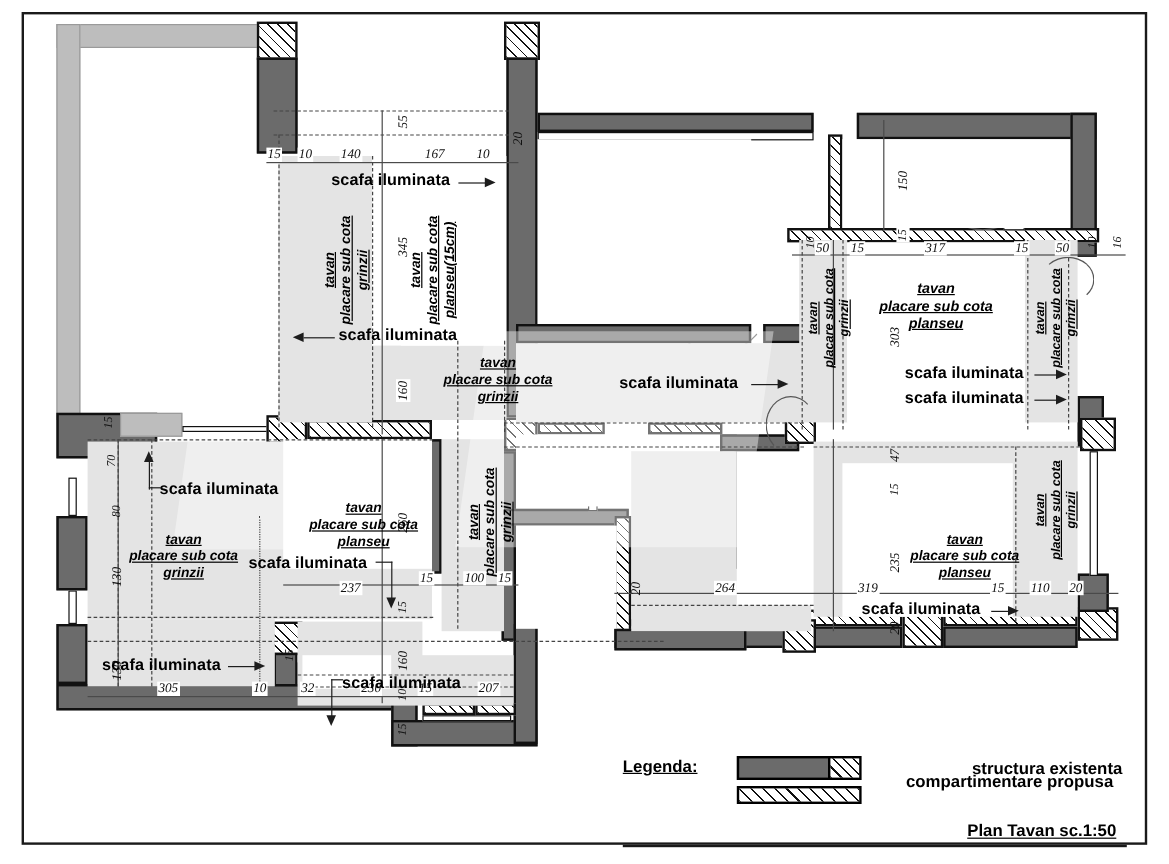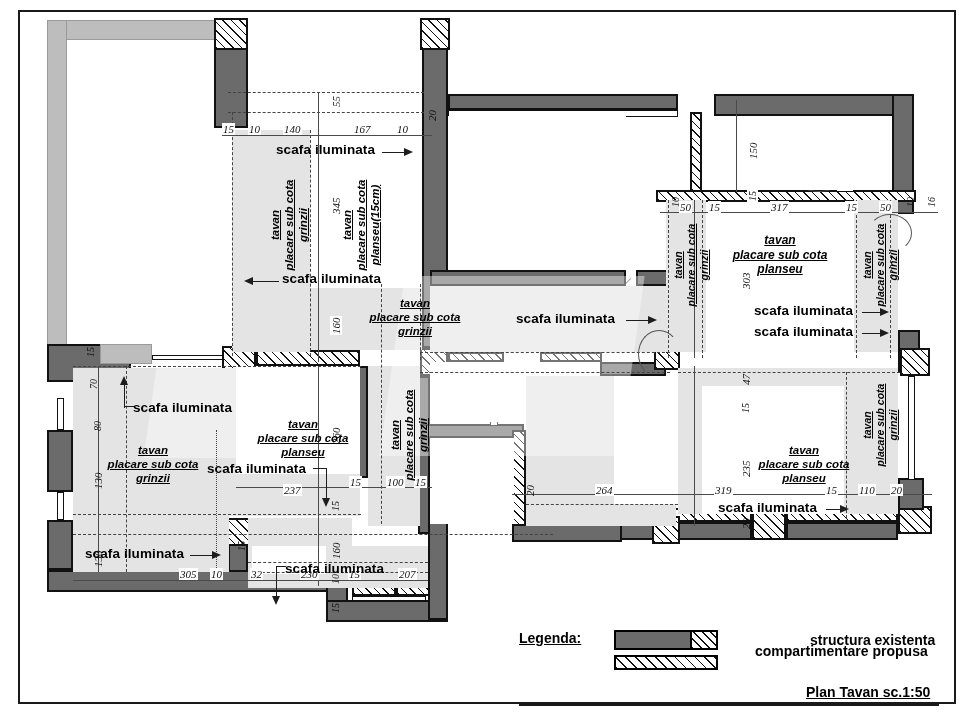--- a/index.html
+++ b/index.html
@@ -255,21 +255,21 @@
   <div class="dim v" style="left:92px;top:568px;transform:rotate(-90deg);background:none;">130</div>
 
   <div class="dim" style="left:283px;top:484px;">237</div>
   <div class="dim" style="left:349px;top:476px;">15</div>
   <div class="dim" style="left:386px;top:476px;">100</div>
   <div class="dim" style="left:414px;top:476px;">15</div>
   <div class="dim v" style="left:330px;top:512px;transform:rotate(-90deg);font-size:10px;background:none;">15</div>
   <div class="dim v" style="left:330px;top:560px;transform:rotate(-90deg);background:none;">160</div>
   <div class="dim v" style="left:330px;top:614px;transform:rotate(-90deg);font-size:10px;background:none;">15</div>
 
-  <div class="dim" style="left:131px;top:568px;margin-left:48px;">305</div>
+  <div class="dim" style="left:131px;top:568px;">305</div>
   <div class="dim" style="left:210px;top:568px;">10</div>
   <div class="dim" style="left:250px;top:568px;">32</div>
   <div class="dim" style="left:300px;top:568px;">230</div>
   <div class="dim v" style="left:330px;top:585px;transform:rotate(-90deg);font-size:10px;background:none;">10</div>
   <div class="dim" style="left:348px;top:568px;">15</div>
   <div class="dim" style="left:398px;top:568px;">207</div>
   <div class="dim v" style="left:236px;top:552px;transform:rotate(-90deg);font-size:10px;background:none;">15</div>
 
   <div class="dim" style="left:595px;top:484px;">264</div>
   <div class="dim" style="left:714px;top:484px;">319</div>

